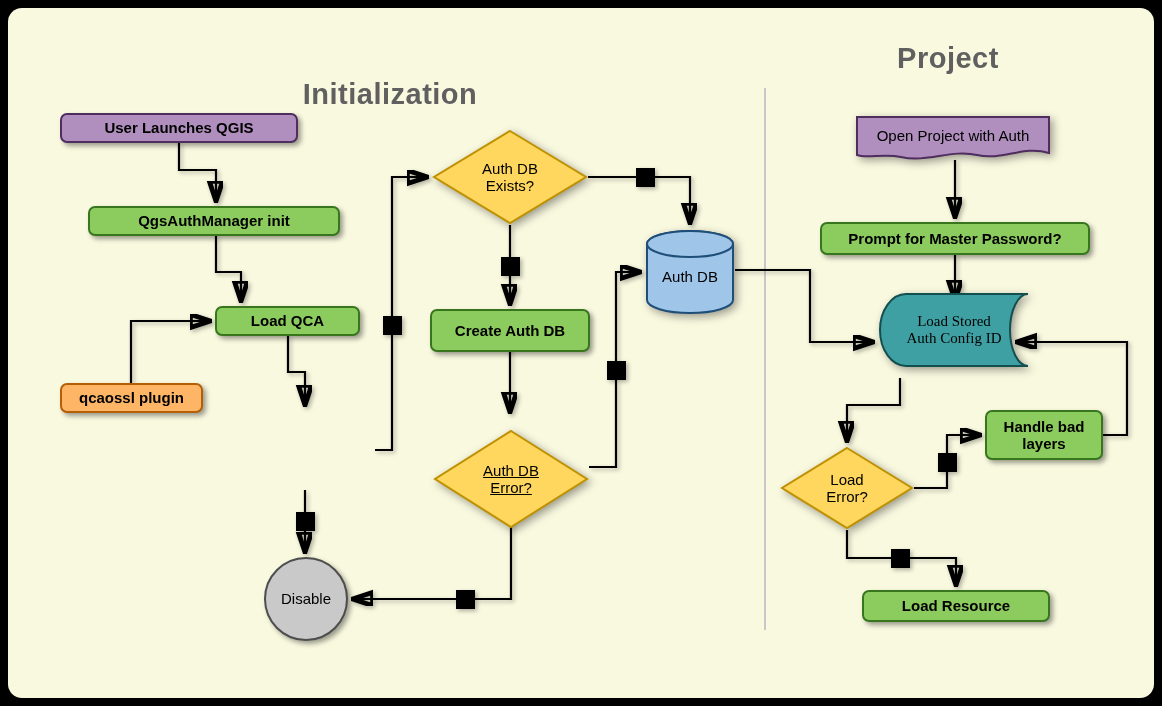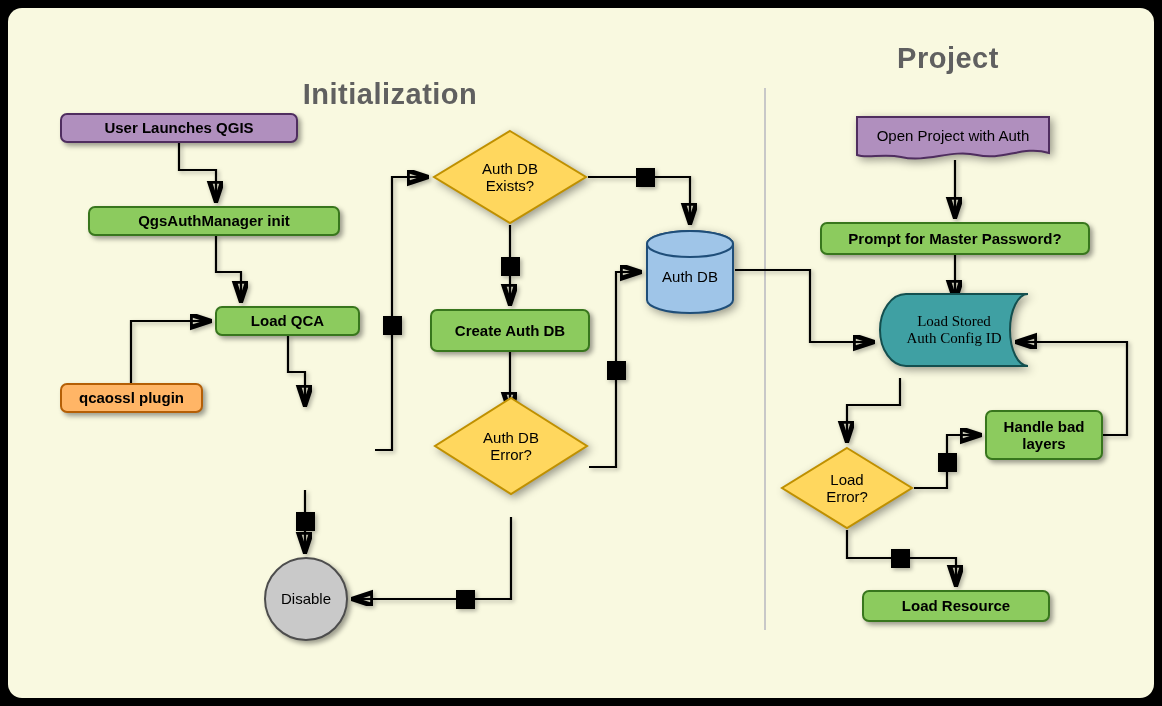--- a/index.html
+++ b/index.html
@@ -118,21 +118,21 @@
     <svg class="shape-svg" viewBox="0 0 156 96">
       <polygon points="78,2 154,48 78,94 2,48" style="fill:var(--yellow);stroke:var(--yellow-border);stroke-width:2;"></polygon>
     </svg>
     <span class="shape-label" style="max-width:90px;">Auth DB Exists?</span>
   </div>
 
   <div class="node rect green" style="left:430px;top:309px;width:160px;height:43px;">
     <span>Create Auth DB</span>
   </div>
 
-  <div class="node" style="left:433px;top:396px;width:156px;height:100px;">
+  <div class="node" style="left:433px;top:429px;width:156px;height:100px;text-decoration:underline;">
     <svg class="shape-svg" viewBox="0 0 156 100">
       <polygon points="78,2 154,50 78,98 2,50" style="fill:var(--yellow);stroke:var(--yellow-border);stroke-width:2;"></polygon>
     </svg>
     <span class="shape-label" style="max-width:90px;">Auth DB Error?</span>
   </div>
 
   <div class="node" style="left:645px;top:228px;width:90px;height:88px;">
     <svg class="shape-svg" viewBox="0 0 90 88">
       <path d="M 2 16 A 43 13 0 0 1 88 16 L 88 72 A 43 13 0 0 1 2 72 Z" style="fill:var(--blue);stroke:var(--blue-border);stroke-width:2;"></path>
       <ellipse cx="45" cy="16" rx="43" ry="13" style="fill:var(--blue);stroke:var(--blue-border);stroke-width:2;"></ellipse>

